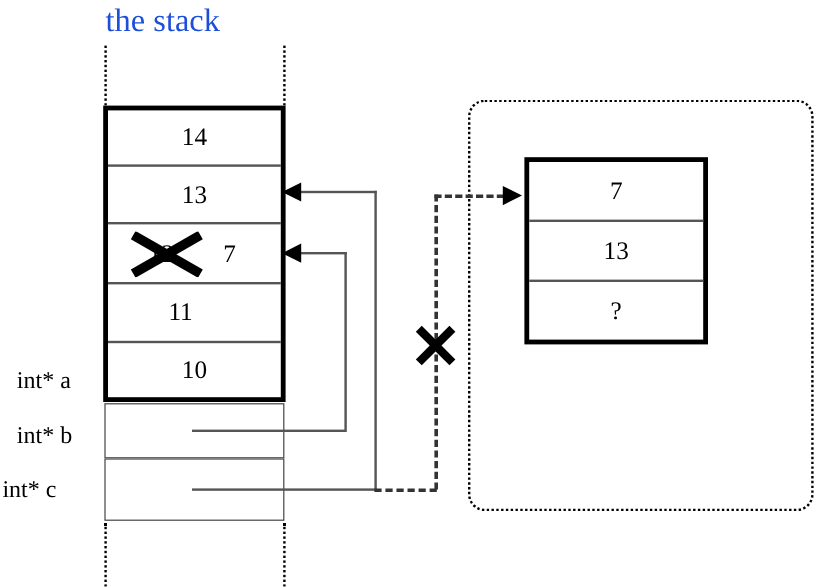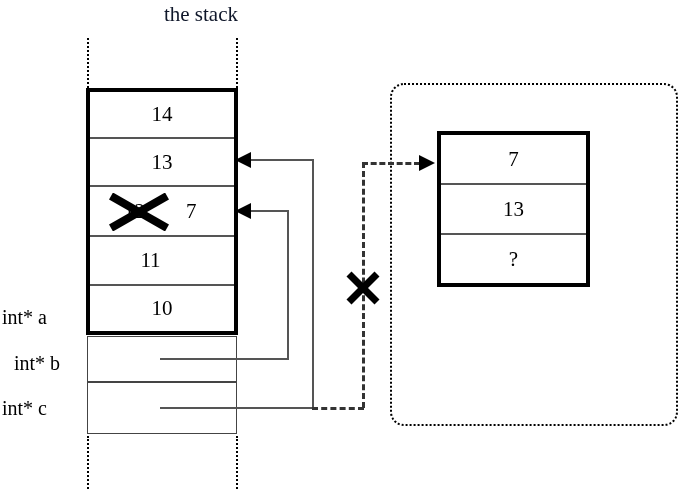--- a/index.html
+++ b/index.html
@@ -10,24 +10,24 @@
   #canvas {
     position: relative;
     width: 692px;
     height: 489px;
     background: #ffffff;
     font-family: "Liberation Serif", "DejaVu Serif", serif;
     overflow: hidden;
   }
   .title {
     position: absolute;
-    font-size: 21px;
-    color: #0f172a;
+    font-size: 27px;
+    color: #1d4ed8;
     white-space: nowrap;
-    text-align: right;
+    text-align: left;
   }
   #stack-title { left: 88px; top: 2px; width: 150px; }
   #heap-title  { left: 434px; top: 2px; width: 158px; }
 
   
   .thick-box {
     position: absolute;
     border: 4px solid #000000;
     box-sizing: border-box;
     background: #ffffff;
@@ -160,21 +160,21 @@
   </div>
   <div class="cell-sep" style="left:90px; top:284px; width:144px;"></div>
 
   <div class="cell" style="left:90px; top:286px; width:144px; height:45px;">
     <span>10</span>
   </div>
 
   <div class="thin-box" style="left:87px; top:336px; width:150px; height:46px;"></div>
   <div class="thin-box" style="left:87px; top:382px; width:150px; height:52px;"></div>
 
-  <div class="var-label" style="left:2px; top:306px;">int* a</div>
+  <div class="var-label" style="left:14px; top:306px;">int* a</div>
   <div class="var-label" style="left:14px; top:352px;">int* b</div>
   <div class="var-label" style="left:2px; top:397px;">int* c</div>
 
   <div class="hline" style="left:160px; top:358px; width:128px;"></div>
   <div class="vline" style="left:287px; top:210px; height:150px;"></div>
   <div class="hline" style="left:250px; top:210px; width:39px;"></div>
   <div class="arrow-left" style="left:235px; top:203px;"></div>
 
   <div class="hline" style="left:160px; top:407px; width:154px;"></div>
   <div class="vline" style="left:312px; top:159px; height:250px;"></div>

